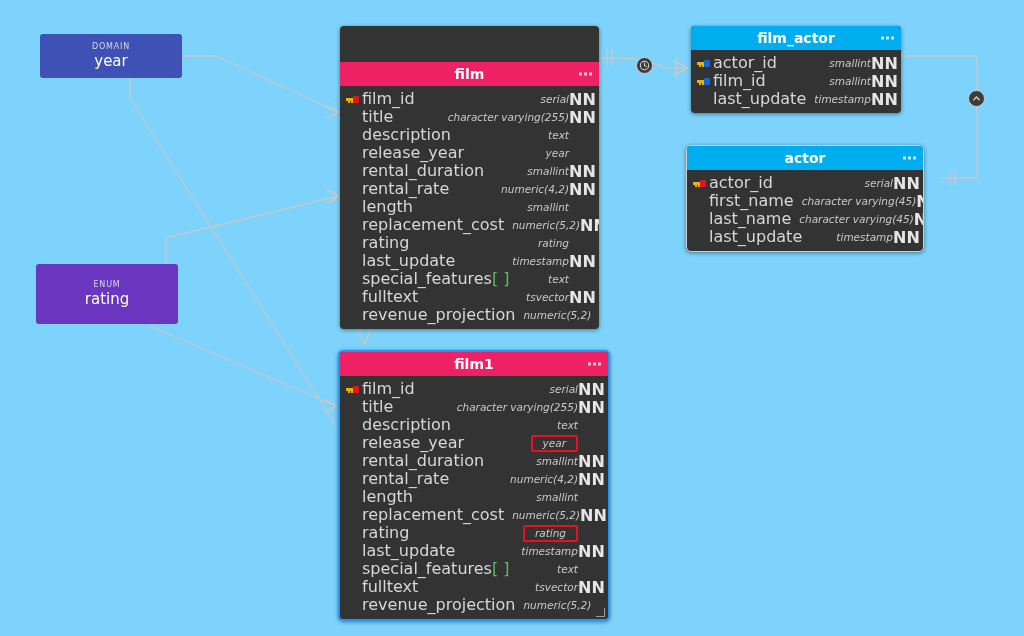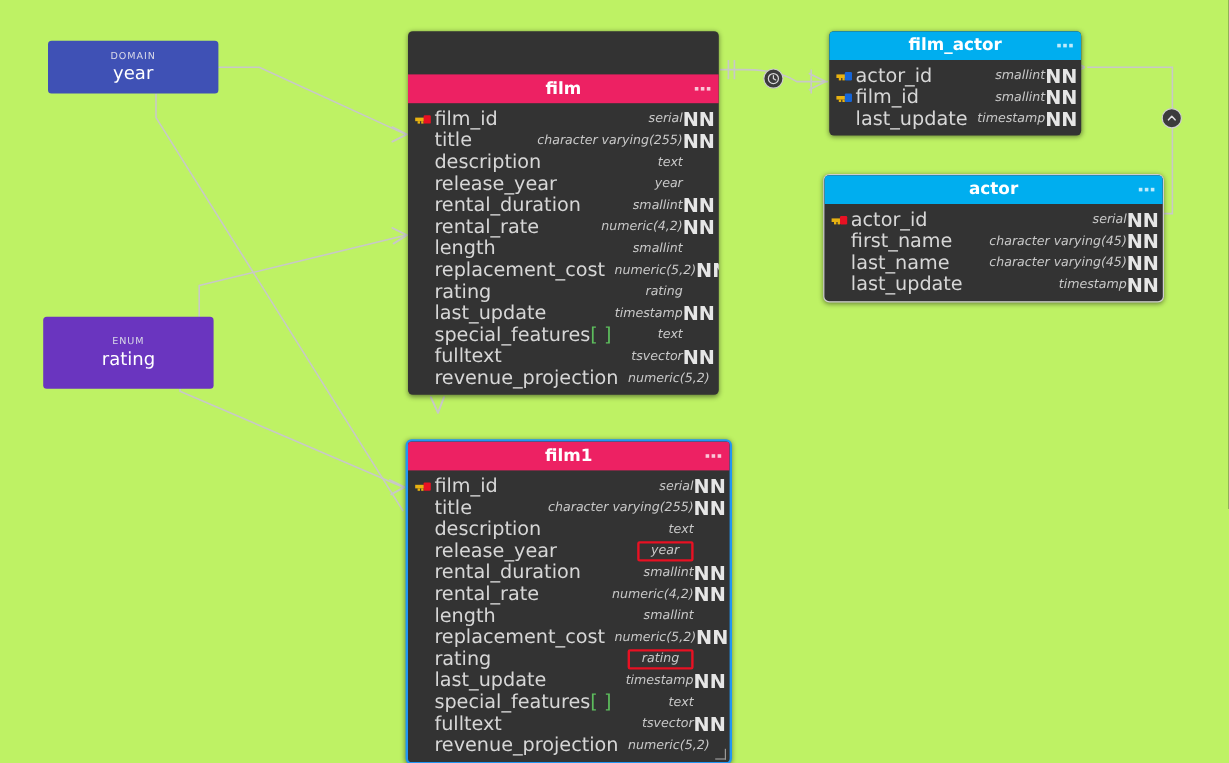--- a/index.html
+++ b/index.html
@@ -10,21 +10,21 @@
   body {
     width: 1024px;
     height: 636px;
     overflow: hidden;
     font-family: "DejaVu Sans", "Liberation Sans", sans-serif;
     position: relative;
   }
   #canvas {
     position: absolute;
     inset: 0;
-    background: #bef264;
+    background: #7dd3fc;
   }
   svg.edges {
     position: absolute;
     left: 0; top: 0;
     width: 1024px;
     height: 636px;
     pointer-events: none;
   }
 
   
@@ -56,21 +56,20 @@
     position: absolute;
     box-sizing: border-box;
     background: #333333;
     border-radius: 4px;
     box-shadow: 0 1px 4px rgba(0,0,0,0.45);
     overflow: hidden;
   }
   .table.selected {
     border: 2px solid #2196f3;
     border-radius: 5px;
-    margin-top: 16px;
   }
   .table.outlined {
     border: 1px solid #cfcfcf;
     border-radius: 5px;
   }
   .thead {
     position: relative;
     height: 24px;
     display: flex;
     align-items: center;
@@ -403,21 +402,21 @@
             <div class="nn">NN</div>
           </div>
           <div class="row">
             <div class="keycell"></div>
             <div class="colname">last_update</div>
             <div class="coltype">timestamp</div>
             <div class="nn">NN</div>
           </div>
         </div>
       </div>
-      <div class="table outlined" style="left: 686px; top: 145px; width: 284px;">
+      <div class="table outlined" style="left: 686px; top: 145px; width: 238px;">
         <div class="thead" style="background: rgb(0, 174, 239);">
           <div class="ttitle">actor</div>
           <div class="dots">
             <i></i>
             <i></i>
             <i></i>
           </div>
         </div>
         <div class="tbody">
           <div class="row">

